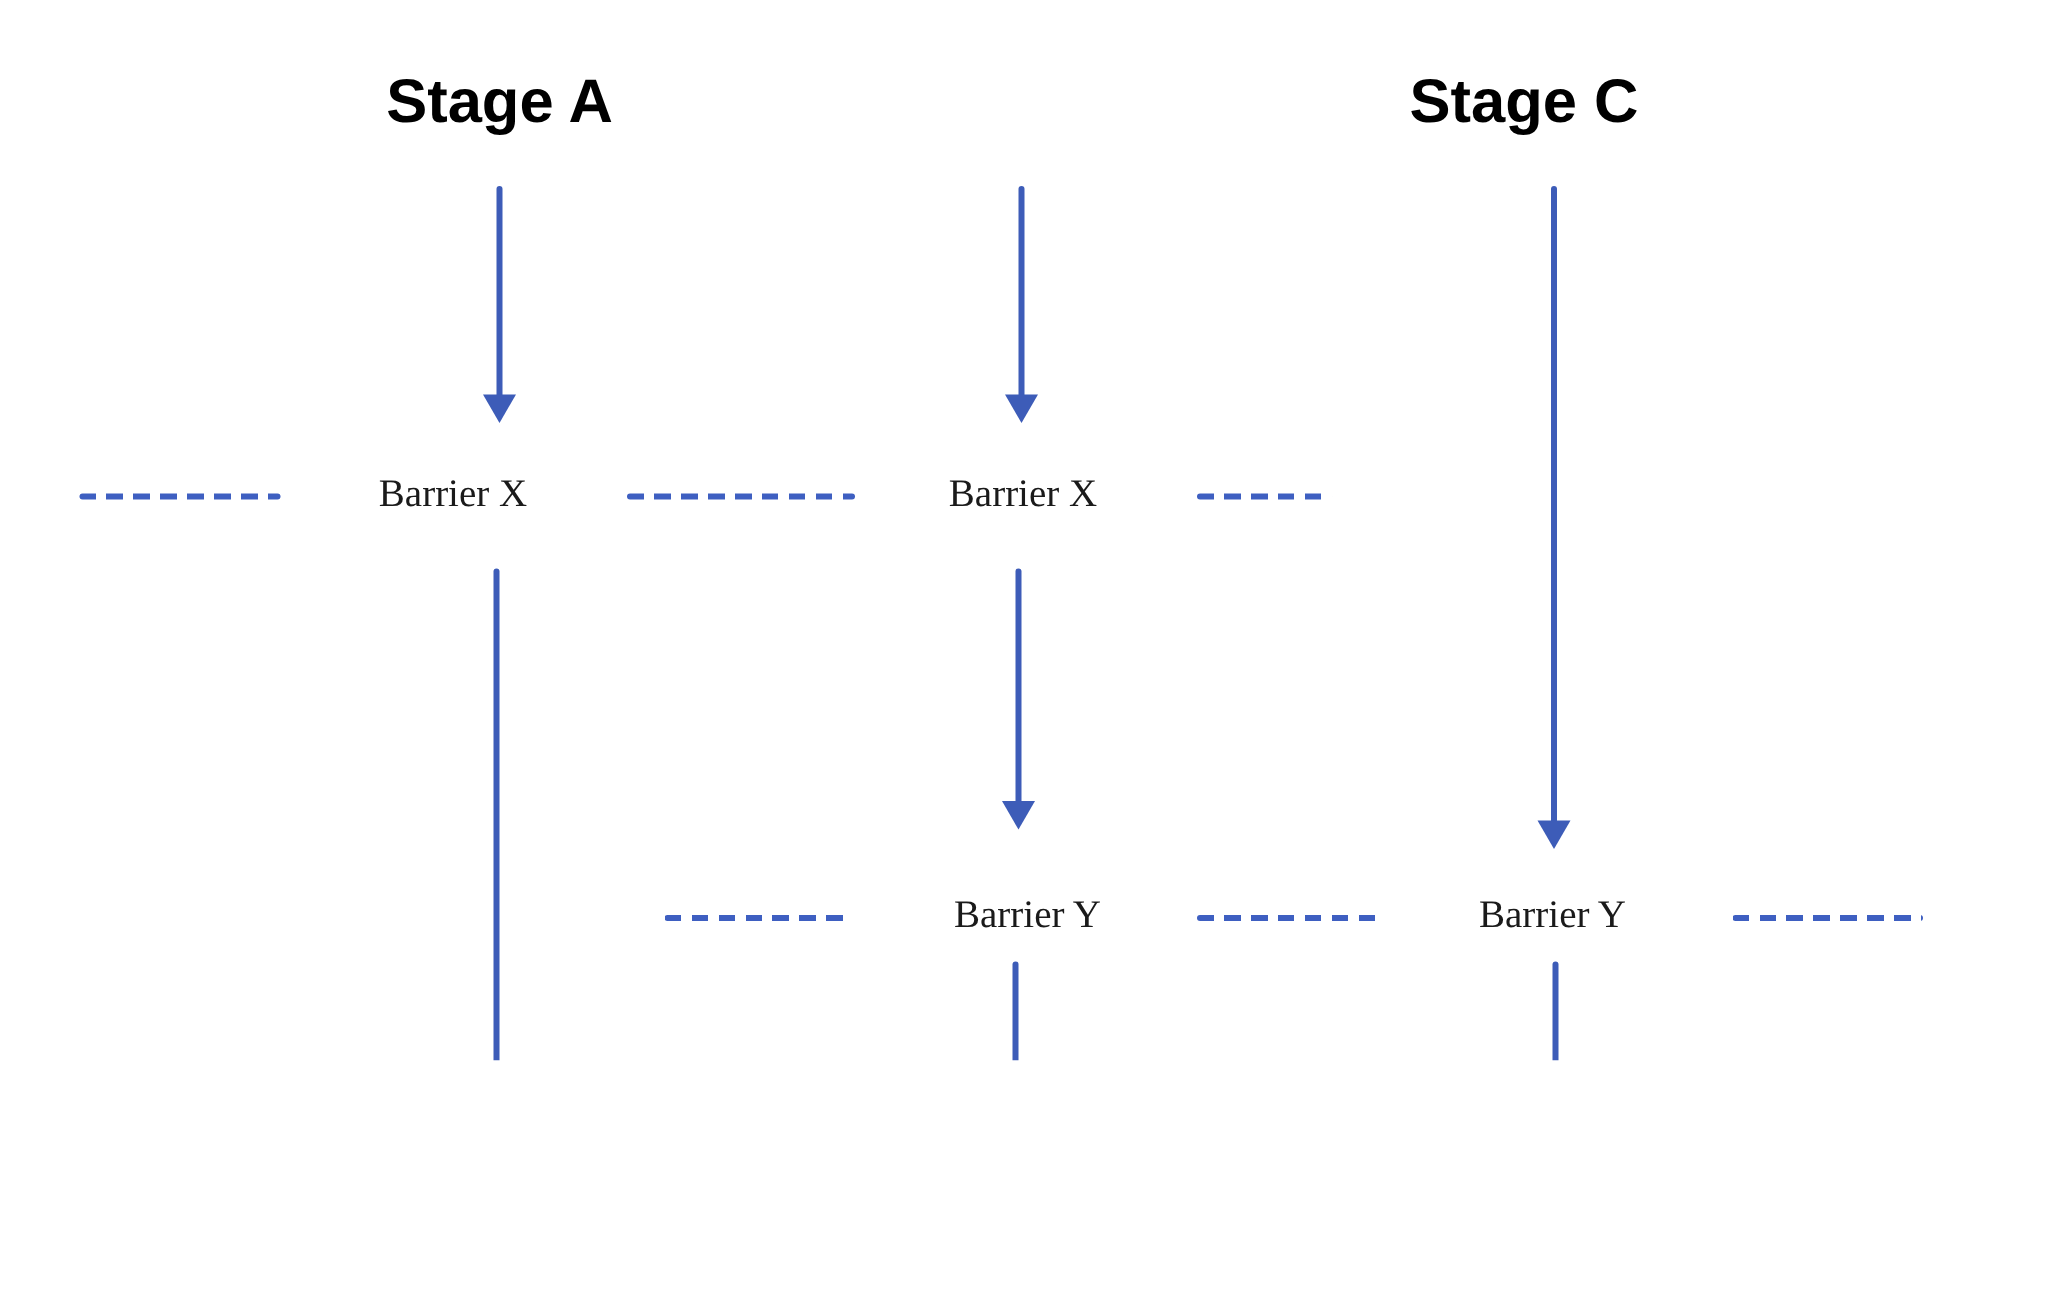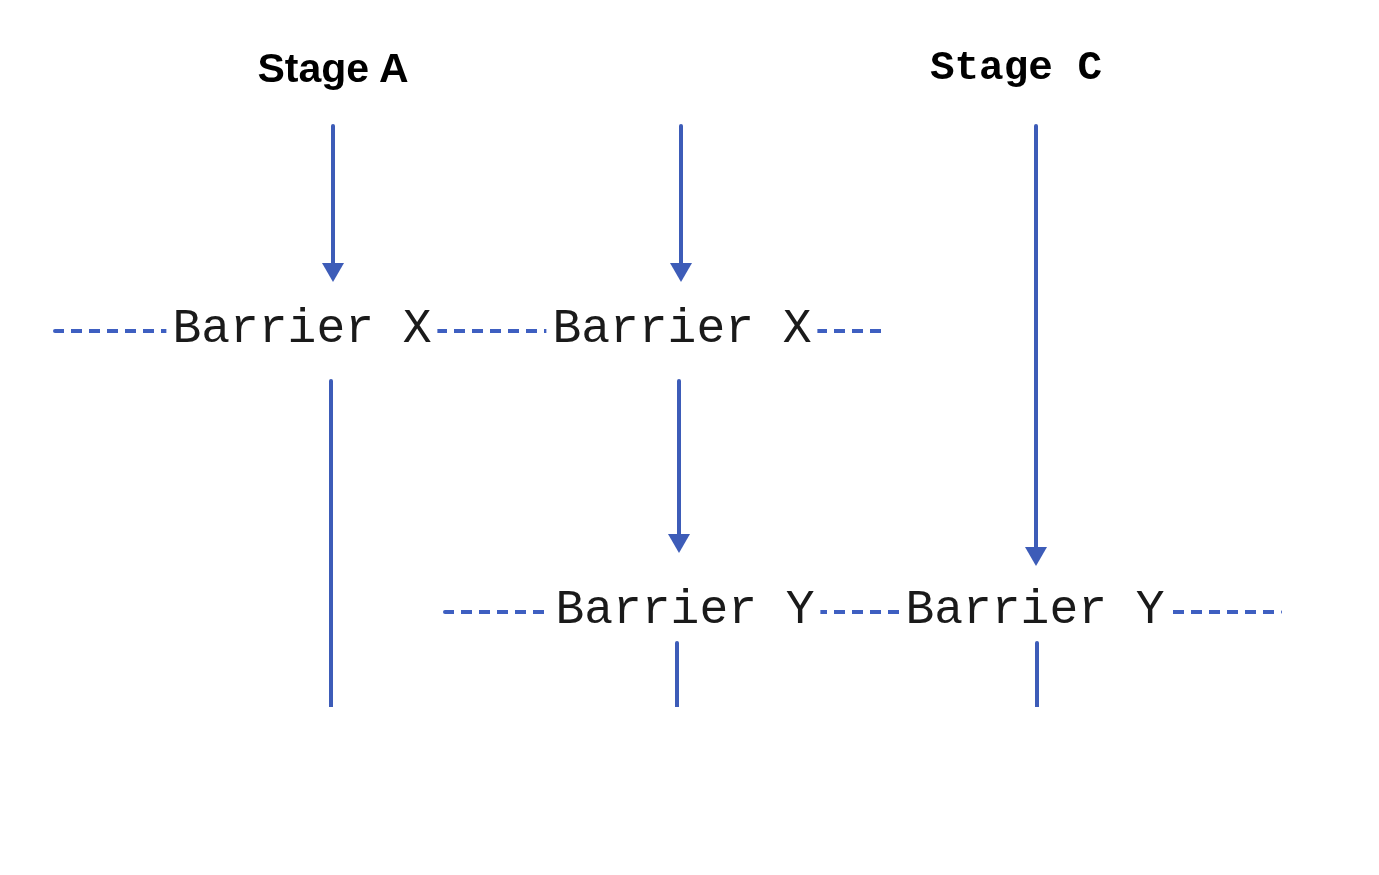--- a/index.html
+++ b/index.html
@@ -24,23 +24,23 @@
     transform: translate(-50%, -50%);
     font-family: "Liberation Sans", sans-serif;
     font-weight: bold;
     font-size: 41px;
     color: var(--stage-text);
     white-space: nowrap;
   }
   .barrier-label {
     position: absolute;
     transform: translate(-50%, -50%);
-    font-family: Liberation Mono, monospace;
+    font-family: Liberation Serif, serif;
     font-weight: 400;
-    font-size: 48px;
+    font-size: 26px;
     color: var(--barrier-text);
     white-space: nowrap;
     background: var(--background);
     padding: 0 6px;
   }
   .arrow { position: absolute; width: 22px; }
   .arrow .shaft {
     position: absolute;
     left: 50%;
     transform: translateX(-50%);
@@ -69,21 +69,21 @@
       to right,
       var(--dash) 0px, var(--dash) 11px,
       transparent 11px, transparent 18px
     );
   }
 
   
   
   .pos-stage-a { left: 333px;  top: 68px; }
   .pos-stage-b { left: 666px;  top: 68px; }
-  .pos-stage-c { left: 1016px; top: 68px; font-family: Liberation Mono, monospace; }
+  .pos-stage-c { left: 1016px; top: 68px; }
 
   
   .pos-arrow-a1 { left: 322px;  top: 124px; height: 158px; }
   .pos-arrow-b1 { left: 670px;  top: 124px; height: 158px; }
   .pos-arrow-c1 { left: 1025px; top: 124px; height: 442px; }
   .pos-arrow-a2 { left: 320px;  top: 379px; height: 428px; }
   .pos-arrow-b2 { left: 668px;  top: 379px; height: 174px; }
   .pos-arrow-b3 { left: 666px;  top: 641px; height: 174px; }
   .pos-arrow-c2 { left: 1026px; top: 641px; height: 174px; }
 

